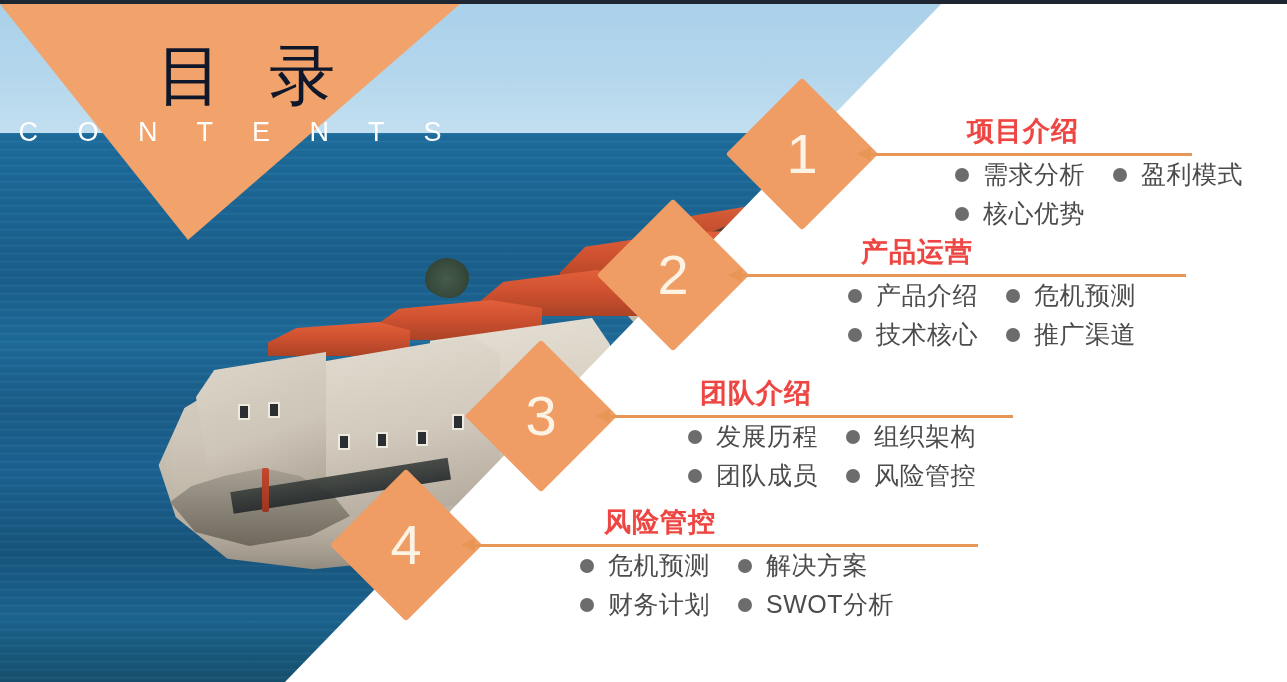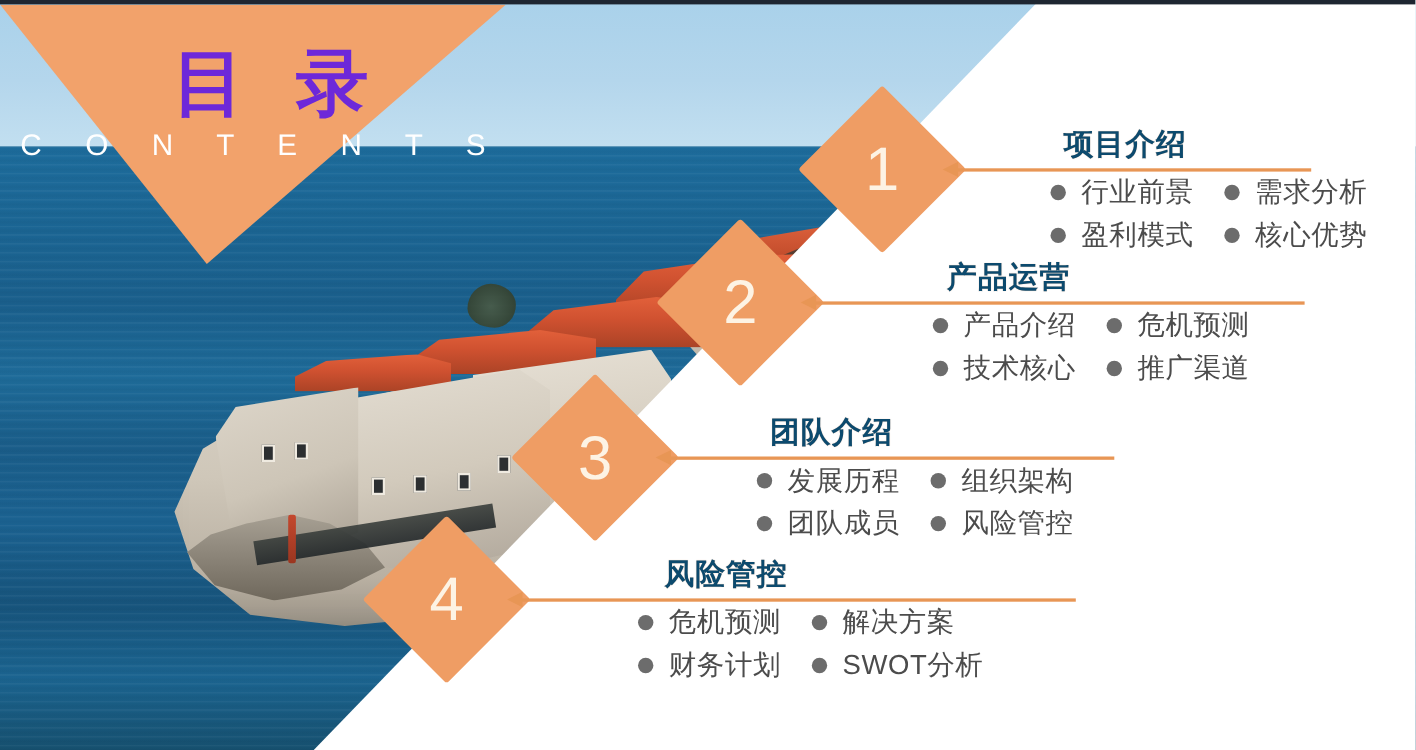--- a/index.html
+++ b/index.html
@@ -175,22 +175,22 @@
   .title-block {
     position: absolute;
     left: 0; top: 40px;
     width: 460px;
     z-index: 25;
     text-align: center;
     pointer-events: none;
   }
   .title-cn {
     font-size: 66px;
-    font-weight: 700;
-    color: #6d28d9;
+    font-weight: 400;
+    color: #0f172a;
     letter-spacing: 14px;
     line-height: 1.08;
     text-indent: 14px;
     padding-left: 32px;
   }
   .title-en {
     margin-top: 6px;
     font-size: 27px;
     font-weight: 400;
     color: #ffffff;
@@ -231,21 +231,21 @@
     left: -13px; top: -6px;
     border-top: 7px solid transparent;
     border-bottom: 7px solid transparent;
     border-right: 14px solid #e89655;
   }
 
   .sec-title {
     position: absolute;
     font-size: 27px;
     font-weight: 700;
-    color: #0c4a6e;
+    color: #ef4444;
     letter-spacing: 1px;
     white-space: nowrap;
     text-shadow: 0 0 1px rgba(216,130,70,.45);
   }
 
   .items {
     position: absolute;
     display: grid;
     grid-template-columns: auto auto;
     column-gap: 28px;
@@ -329,24 +329,20 @@
   </div>
 
   <div class="section" style="left:0; top:0;">
     <div class="diamond" style="left:748px; top:100px;"></div>
     <div class="diamond-num" style="left:748px; top:100px;">1</div>
     <div class="rule" style="left:870px; top:153px; width:322px;"></div>
     <div class="sec-title" style="left:967px; top:113px;">项目介绍</div>
     <div class="items" style="left:955px; top:158px;">
       <div class="item">
         <span class="bullet"></span>
-        <span class="item-label">行业前景</span>
-      </div>
-      <div class="item">
-        <span class="bullet"></span>
         <span class="item-label">需求分析</span>
       </div>
       <div class="item">
         <span class="bullet"></span>
         <span class="item-label">盈利模式</span>
       </div>
       <div class="item">
         <span class="bullet"></span>
         <span class="item-label">核心优势</span>
       </div>

